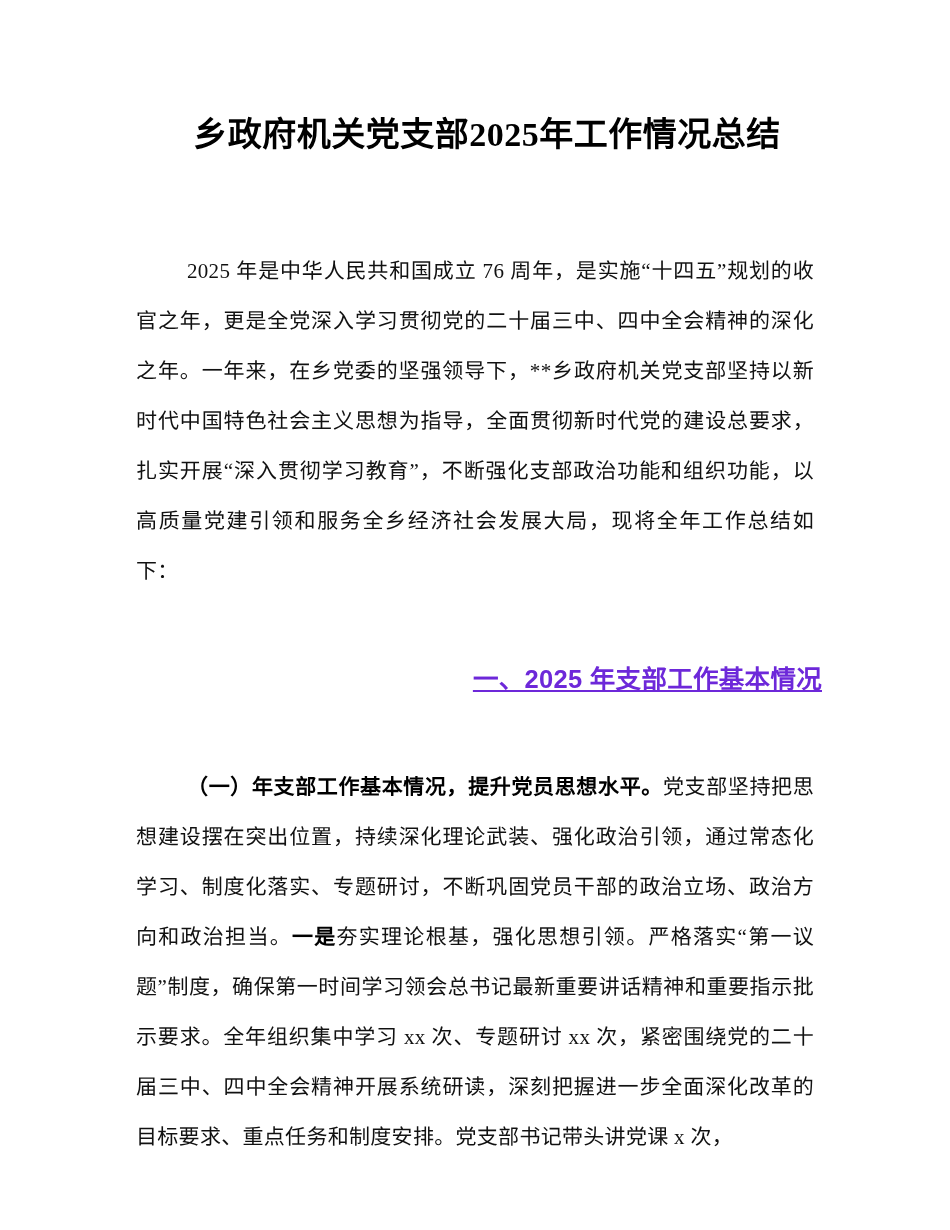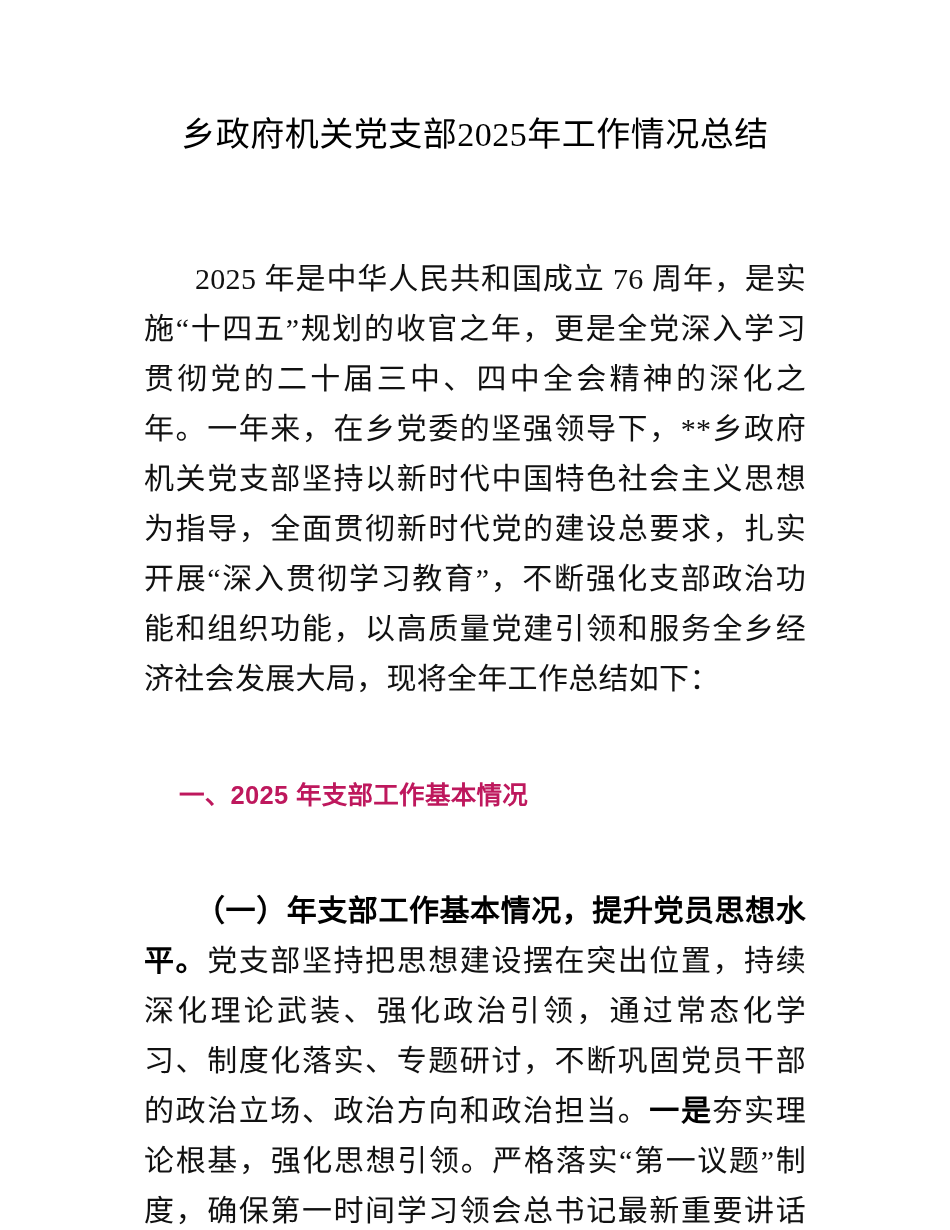--- a/index.html
+++ b/index.html
@@ -30,66 +30,67 @@
     left: 128px;
     top: 0;
     width: 694px;
   }
 
   
   .doc-title {
     margin: 0;
     padding: 0;
     position: absolute;
-    left: 0;
+    left: 12px;
     top: 112px;
     width: 694px;
     text-align: center;
     font-family: "Liberation Serif", "DejaVu Serif", serif;
-    font-weight: normal;
+    font-weight: bold;
     font-size: 34px;
     line-height: 46px;
     letter-spacing: 0.5px;
     white-space: nowrap;
     color: #000000;
   }
 
   
   .content {
     position: absolute;
     left: 0;
     top: 238px;
     width: 694px;
   }
 
   p.para {
-    margin: 16px;
+    margin: 8px;
     padding: 0;
     font-family: "Liberation Serif", "DejaVu Serif", serif;
-    font-size: 30px;
+    font-size: 21px;
     line-height: 50px;
     text-align: justify;
     text-justify: inter-character;
     text-indent: 51px;
     color: #111111;
     letter-spacing: 0.3px;
     word-break: break-all;
   }
 
   p.heading {
     margin: 0;
     padding: 0;
     font-family: "Liberation Sans", "DejaVu Sans", sans-serif;
     font-weight: bold;
     font-size: 25.5px;
     line-height: 50px;
     text-indent: 51px;
-    text-align: left;
-    color: #be185d;
+    text-align: right;
+    color: #6d28d9;
     letter-spacing: 0.3px;
+    text-decoration: underline;
   }
 
   
   .gap {
     height: 50px;
     line-height: 50px;
     font-size: 1px;
   }
 
   

